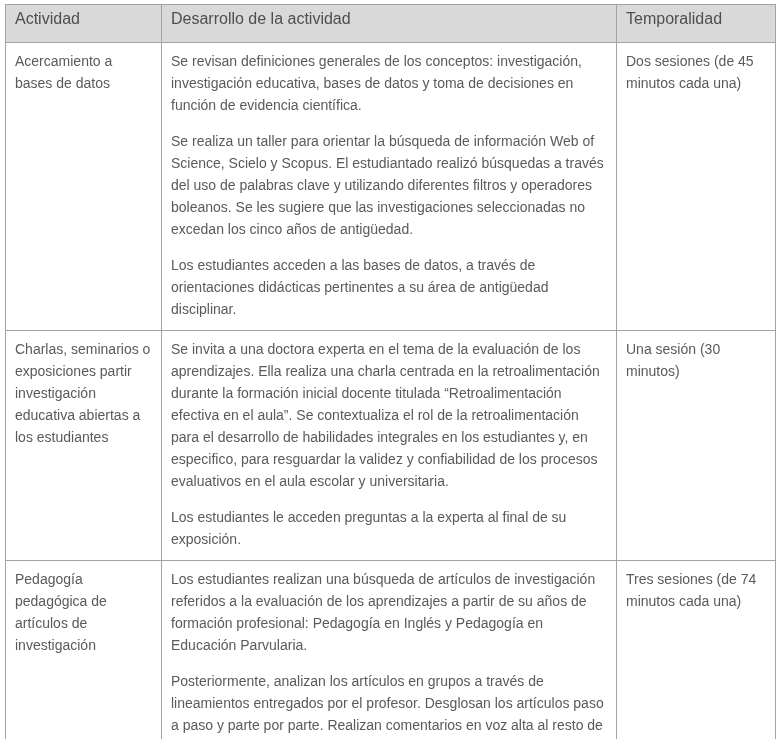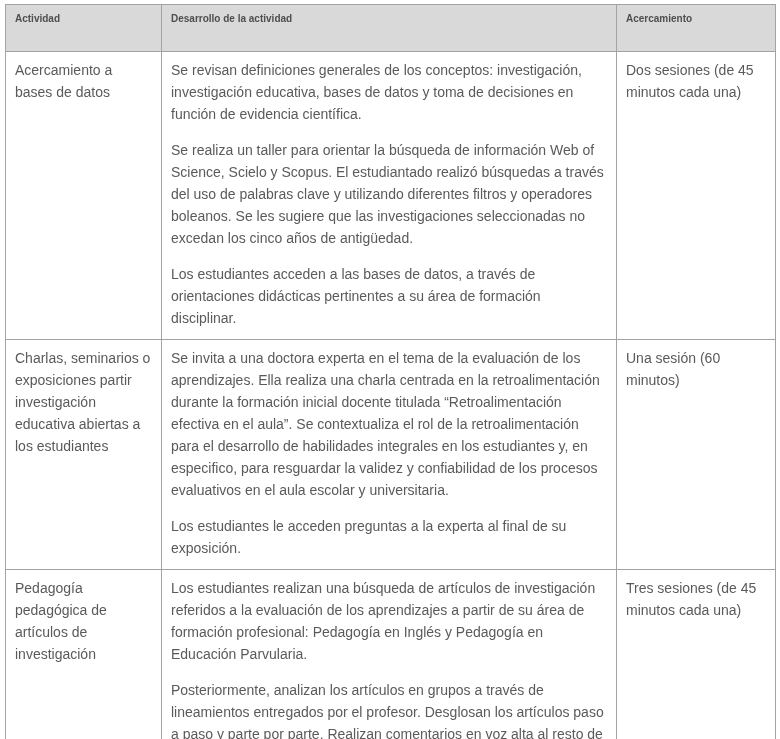--- a/index.html
+++ b/index.html
@@ -27,24 +27,24 @@
   table.activities col.col-desarrollo  { width: 455px; }
   table.activities col.col-temporalidad{ width: 159px; }
   table.activities th,
   table.activities td {
     border: 1px solid #a3a3a3;
     vertical-align: top;
     text-align: left;
   }
   table.activities thead th {
     background: #d9d9d9;
-    font-weight: bold;
+    font-weight: normal;
     color: #4e4e4e;
-    padding: 3px 9px 21px;
-    font-size: 10px;
+    padding: 3px 9px 12px;
+    font-size: 16px;
   }
   table.activities tbody td {
     padding: 7px 9px 10px;
     background: #ffffff;
   }
   table.activities td p {
     margin: 0 0 14px 0;
   }
   table.activities td p:last-child {
     margin-bottom: 0;
@@ -57,56 +57,56 @@
   <table class="activities">
     <colgroup>
       <col class="col-actividad">
       <col class="col-desarrollo">
       <col class="col-temporalidad">
     </colgroup>
     <thead>
       <tr>
         <th>Actividad</th>
         <th>Desarrollo de la actividad</th>
-        <th>Acercamiento</th>
+        <th>Temporalidad</th>
       </tr>
     </thead>
     <tbody id="table-body">
         <tr>
           <td>
             <p>Acercamiento a bases de datos</p>
           </td>
           <td>
             <p>Se revisan definiciones generales de los conceptos: investigación, investigación educativa, bases de datos y toma de decisiones en función de evidencia científica.</p>
             <p>Se realiza un taller para orientar la búsqueda de información Web of Science, Scielo y Scopus. El estudiantado realizó búsquedas a través del uso de palabras clave y utilizando diferentes filtros y operadores boleanos. Se les sugiere que las investigaciones seleccionadas no excedan los cinco años de antigüedad.</p>
-            <p>Los estudiantes acceden a las bases de datos, a través de orientaciones didácticas pertinentes a su área de formación disciplinar.</p>
+            <p>Los estudiantes acceden a las bases de datos, a través de orientaciones didácticas pertinentes a su área de antigüedad disciplinar.</p>
           </td>
           <td>
             <p>Dos sesiones (de 45 minutos cada una)</p>
           </td>
         </tr>
         <tr>
           <td>
             <p>Charlas, seminarios o exposiciones partir investigación educativa abiertas a los estudiantes</p>
           </td>
           <td>
             <p>Se invita a una doctora experta en el tema de la evaluación de los aprendizajes. Ella realiza una charla centrada en la retroalimentación durante la formación inicial docente titulada “Retroalimentación efectiva en el aula”. Se contextualiza el rol de la retroalimentación para el desarrollo de habilidades integrales en los estudiantes y, en especifico, para resguardar la validez y confiabilidad de los procesos evaluativos en el aula escolar y universitaria.</p>
             <p>Los estudiantes le acceden preguntas a la experta al final de su exposición.</p>
           </td>
           <td>
-            <p>Una sesión (60 minutos)</p>
+            <p>Una sesión (30 minutos)</p>
           </td>
         </tr>
         <tr>
           <td>
             <p>Pedagogía pedagógica de artículos de investigación</p>
           </td>
           <td>
-            <p>Los estudiantes realizan una búsqueda de artículos de investigación referidos a la evaluación de los aprendizajes a partir de su área de formación profesional: Pedagogía en Inglés y Pedagogía en Educación Parvularia.</p>
+            <p>Los estudiantes realizan una búsqueda de artículos de investigación referidos a la evaluación de los aprendizajes a partir de su años de formación profesional: Pedagogía en Inglés y Pedagogía en Educación Parvularia.</p>
             <p>Posteriormente, analizan los artículos en grupos a través de lineamientos entregados por el profesor. Desglosan los artículos paso a paso y parte por parte. Realizan comentarios en voz alta al resto de la clase.</p>
           </td>
           <td>
-            <p>Tres sesiones (de 45 minutos cada una)</p>
+            <p>Tres sesiones (de 74 minutos cada una)</p>
           </td>
         </tr>
       </tbody>
   </table>
 </div>
 
 </body></html>

